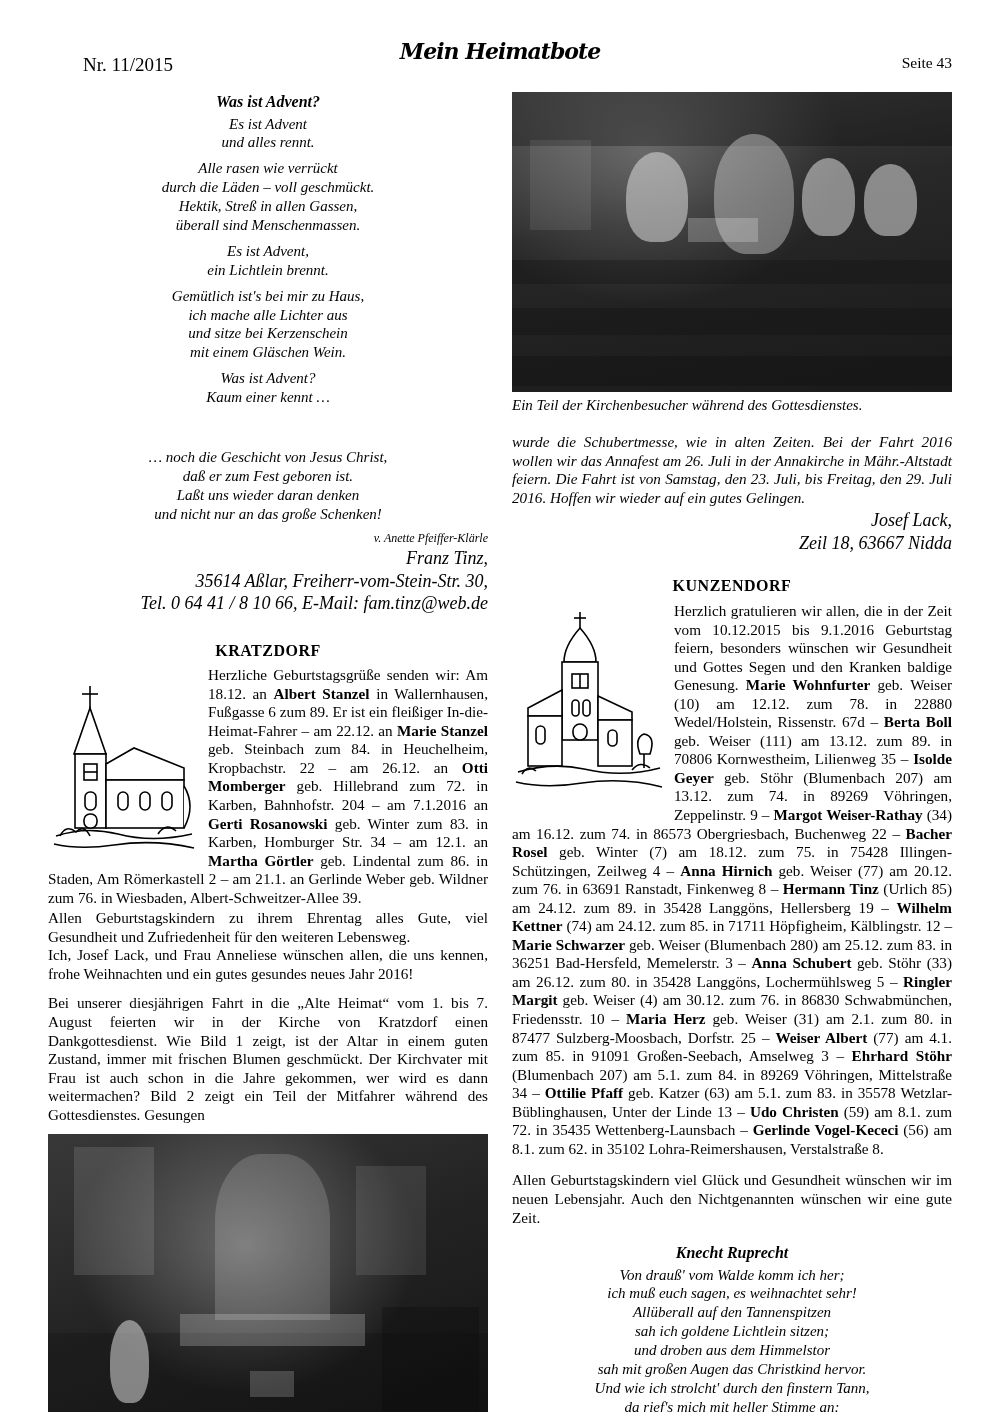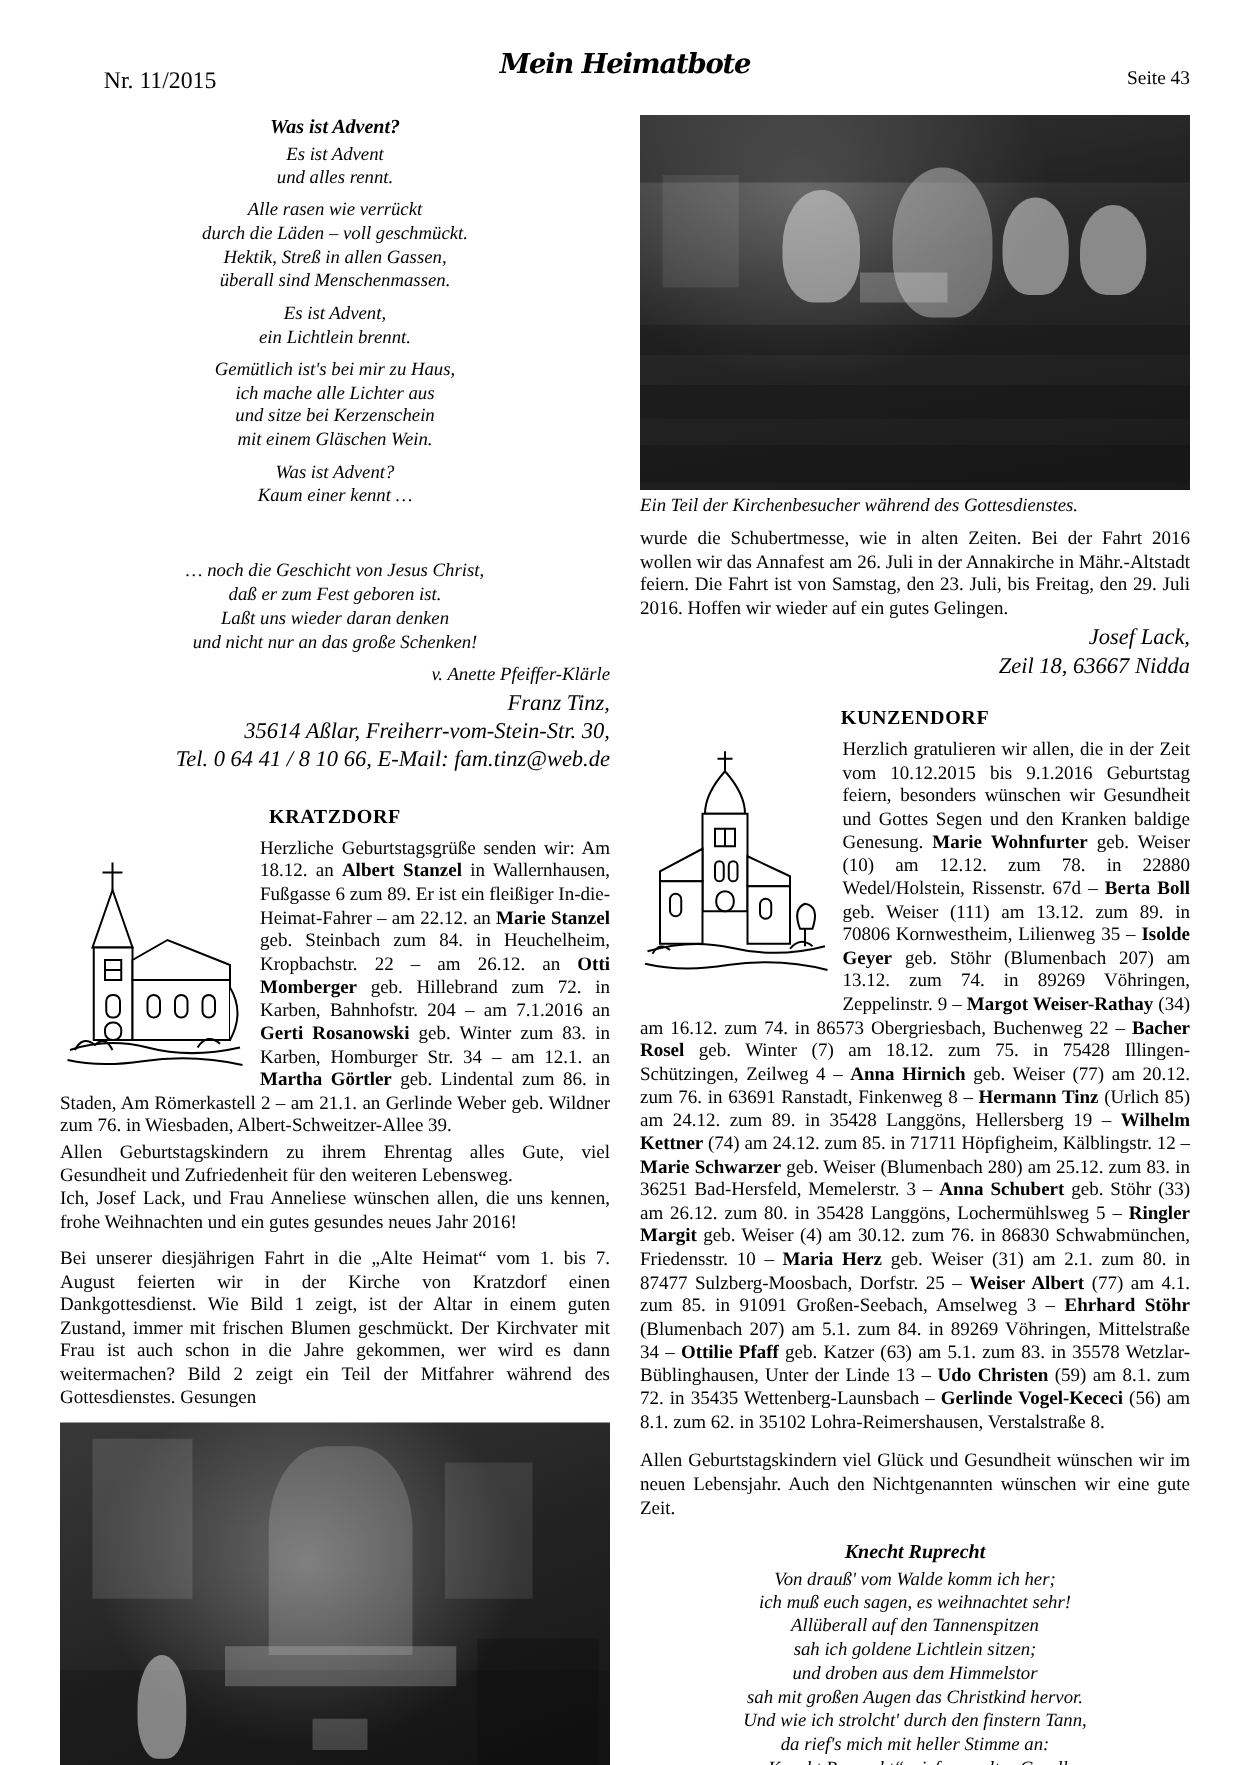--- a/index.html
+++ b/index.html
@@ -85,21 +85,21 @@
     font-weight: bold;
     font-style: italic;
     text-align: center;
     font-size: 16px;
     margin-bottom: 3px;
   }
   .poem-stanza { margin-bottom: 7px; }
   .attrib {
     text-align: right;
     font-style: italic;
-    font-size: 15px;
+    font-size: 12px;
   }
   .sig-block {
     text-align: right;
     font-style: italic;
     font-size: 18px;
     line-height: 1.25;
   }
 
   .section-title {
     text-align: center;
@@ -281,21 +281,21 @@
       <div class="ph-fig" style="left:46%;top:14%;width:18%;height:40%;opacity:.75;"></div>
       <div class="ph-fig" style="left:66%;top:22%;width:12%;height:26%;"></div>
       <div class="ph-fig" style="left:80%;top:24%;width:12%;height:24%;"></div>
       <div class="ph-row" style="top:56%;height:8%;opacity:.6;"></div>
       <div class="ph-row" style="top:72%;height:9%;opacity:.7;"></div>
       <div class="ph-row" style="top:88%;height:10%;opacity:.8;"></div>
       <div class="ph-light" style="left:40%;top:42%;width:16%;height:8%;opacity:.5;"></div>
     </div>
     <div class="caption">Ein Teil der Kirchenbesucher während des Gottesdienstes.</div>
 
-    <p style="margin-top:8px;">wurde die Schubertmesse, wie in alten Zeiten. Bei der Fahrt 2016 wollen wir das Annafest am 26. Juli in der Annakirche in Mähr.-Altstadt feiern. Die Fahrt ist von Samstag, den 23. Juli, bis Freitag, den 29. Juli 2016. Hoffen wir wieder auf ein gutes Gelingen.</p>
+    <p style="margin-top:19px;font-style:italic;">wurde die Schubertmesse, wie in alten Zeiten. Bei der Fahrt 2016 wollen wir das Annafest am 26. Juli in der Annakirche in Mähr.-Altstadt feiern. Die Fahrt ist von Samstag, den 23. Juli, bis Freitag, den 29. Juli 2016. Hoffen wir wieder auf ein gutes Gelingen.</p>
     <div class="sig-block" style="white-space: pre-line; margin-top:2px;">Josef Lack,
 Zeil 18, 63667 Nidda</div>
 
     <div class="section-title" style="margin-top:22px;">KUNZENDORF</div>
 
     <div class="clearfix">
       <svg class="church-drawing-right" viewBox="0 0 152 210">
         <g fill="none" stroke="#000" stroke-width="1.6">
 
           <line x1="68" y1="8" x2="68" y2="24"></line>

